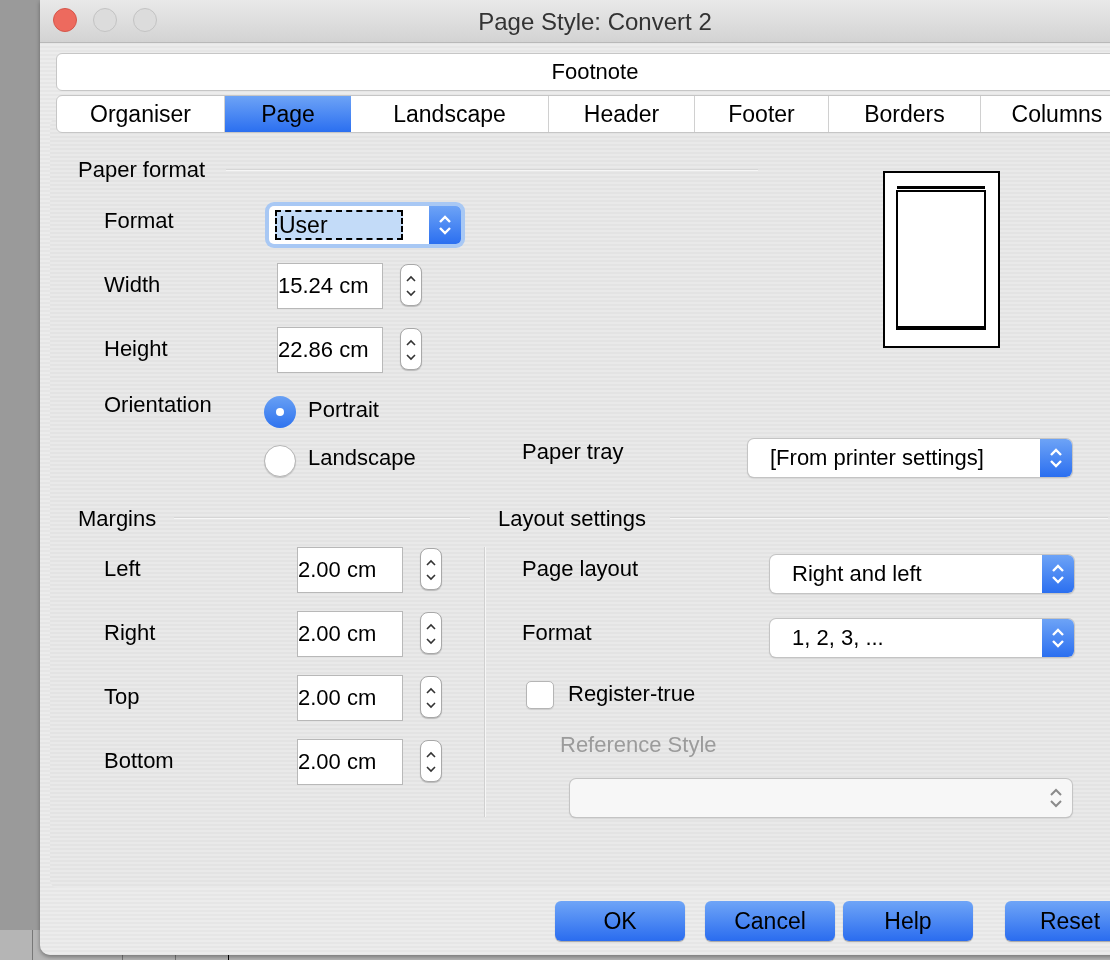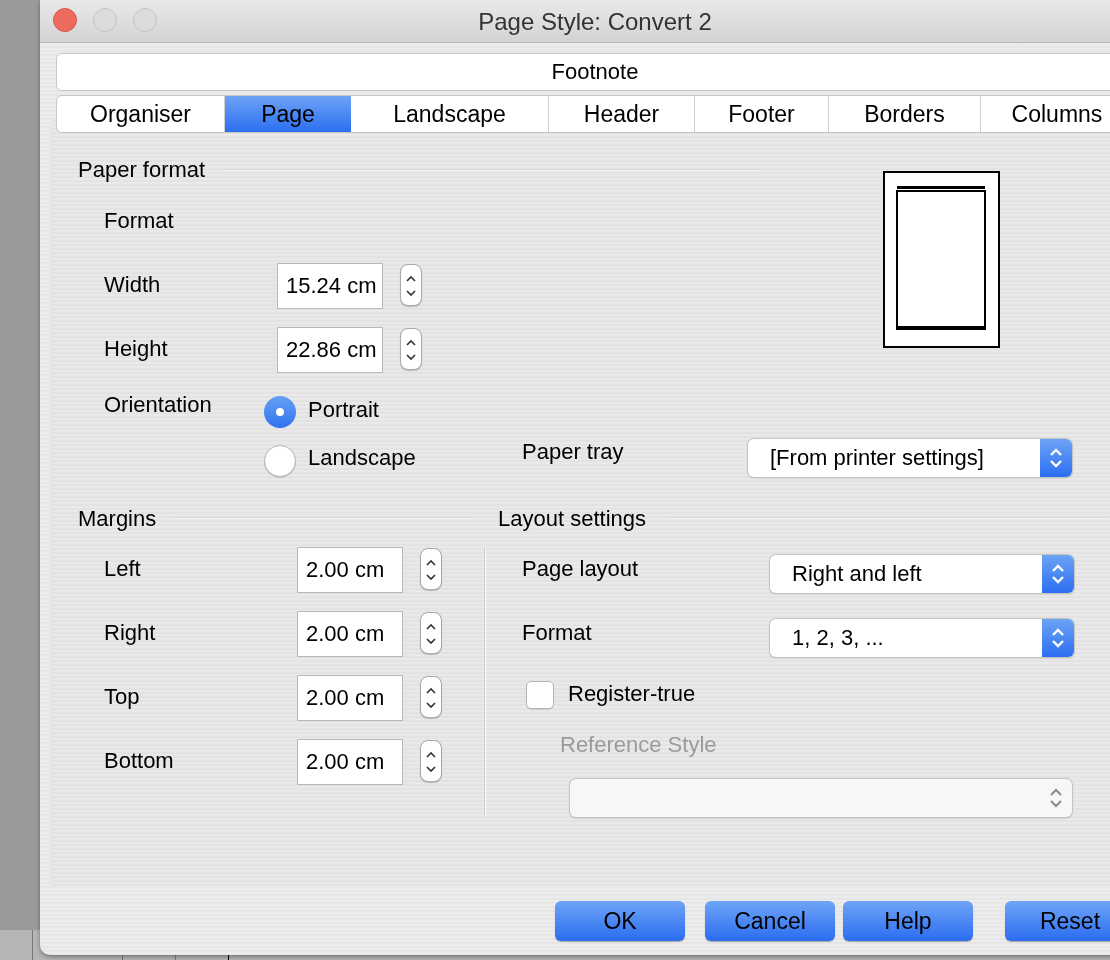--- a/index.html
+++ b/index.html
@@ -44,21 +44,21 @@
     background:repeating-linear-gradient(#e9e9e9 0 2px, #e3e3e3 2px 4px);
     border-radius:8px; z-index:0;
   }
   .label { position:absolute; font-size:22px; }
   .section-title { position:absolute; font-size:22px; }
   .hline { position:absolute; height:2px; background:#f6f6f6; border-top:1px solid #d6d6d6; box-sizing:border-box; }
   .vline { position:absolute; width:2px; background:#f6f6f6; border-left:1px solid #d0d0d0; box-sizing:border-box; }
 
   .field {
     position:absolute; height:46px; background:#fff; border:1px solid #b8b8b8; box-sizing:border-box;
-    font-size:22px; line-height:44px; padding-left:8px; white-space:nowrap; overflow:hidden;
+    font-size:22px; line-height:44px; padding-left:0; white-space:nowrap; overflow:hidden;
   }
   .spin {
     position:absolute; width:22px; height:42px; background:#fff; border:1px solid #a8a8a8;
     border-radius:8px; box-sizing:border-box; box-shadow:0 1px 1px rgba(0,0,0,.2);
   }
   .spin svg { position:absolute; left:4px; top:8px; }
 
   .select {
     position:absolute; height:38px; background:#fff; border-radius:6px;
     box-shadow:0 0 0 1px #c4c4c4, 0 1px 2px rgba(0,0,0,.25);
@@ -138,20 +138,30 @@
     <div class="tab" style="width:146px">Header</div>
     <div class="tab" style="width:134px">Footer</div>
     <div class="tab" style="width:152px">Borders</div>
     <div class="tab" style="flex:1">Columns</div>
   </div>
 
   <div class="section-title" style="left:38px; top:157px">Paper format</div>
   <div class="hline" style="left:186px; top:169px; width:532px"></div>
 
   <div class="label" style="left:64px; top:208px">Format</div>
+  <div class="format-select">
+    <div class="inner">
+      <div class="valuebox">User</div>
+      <div class="arrowbox">
+        <svg width="16" height="22" viewBox="0 0 16 22">
+            <path d="M3 8 L8 3 L13 8 M3 14 L8 19 L13 14" stroke="#fff" stroke-width="2.4" fill="none"></path>
+          </svg>
+      </div>
+    </div>
+  </div>
 
   <div class="label" style="left:64px; top:272px">Width</div>
   <div class="field" style="left:237px; top:263px; width:106px">15.24 cm</div>
   <div class="spin" style="left:360px; top:264px">
     <svg width="12" height="26" viewBox="0 0 12 26">
         <path d="M2 8 L6 4 L10 8 M2 18 L6 22 L10 18" stroke="#333" stroke-width="1.6" fill="none"></path>
       </svg>
   </div>
 
   <div class="label" style="left:64px; top:336px">Height</div>

